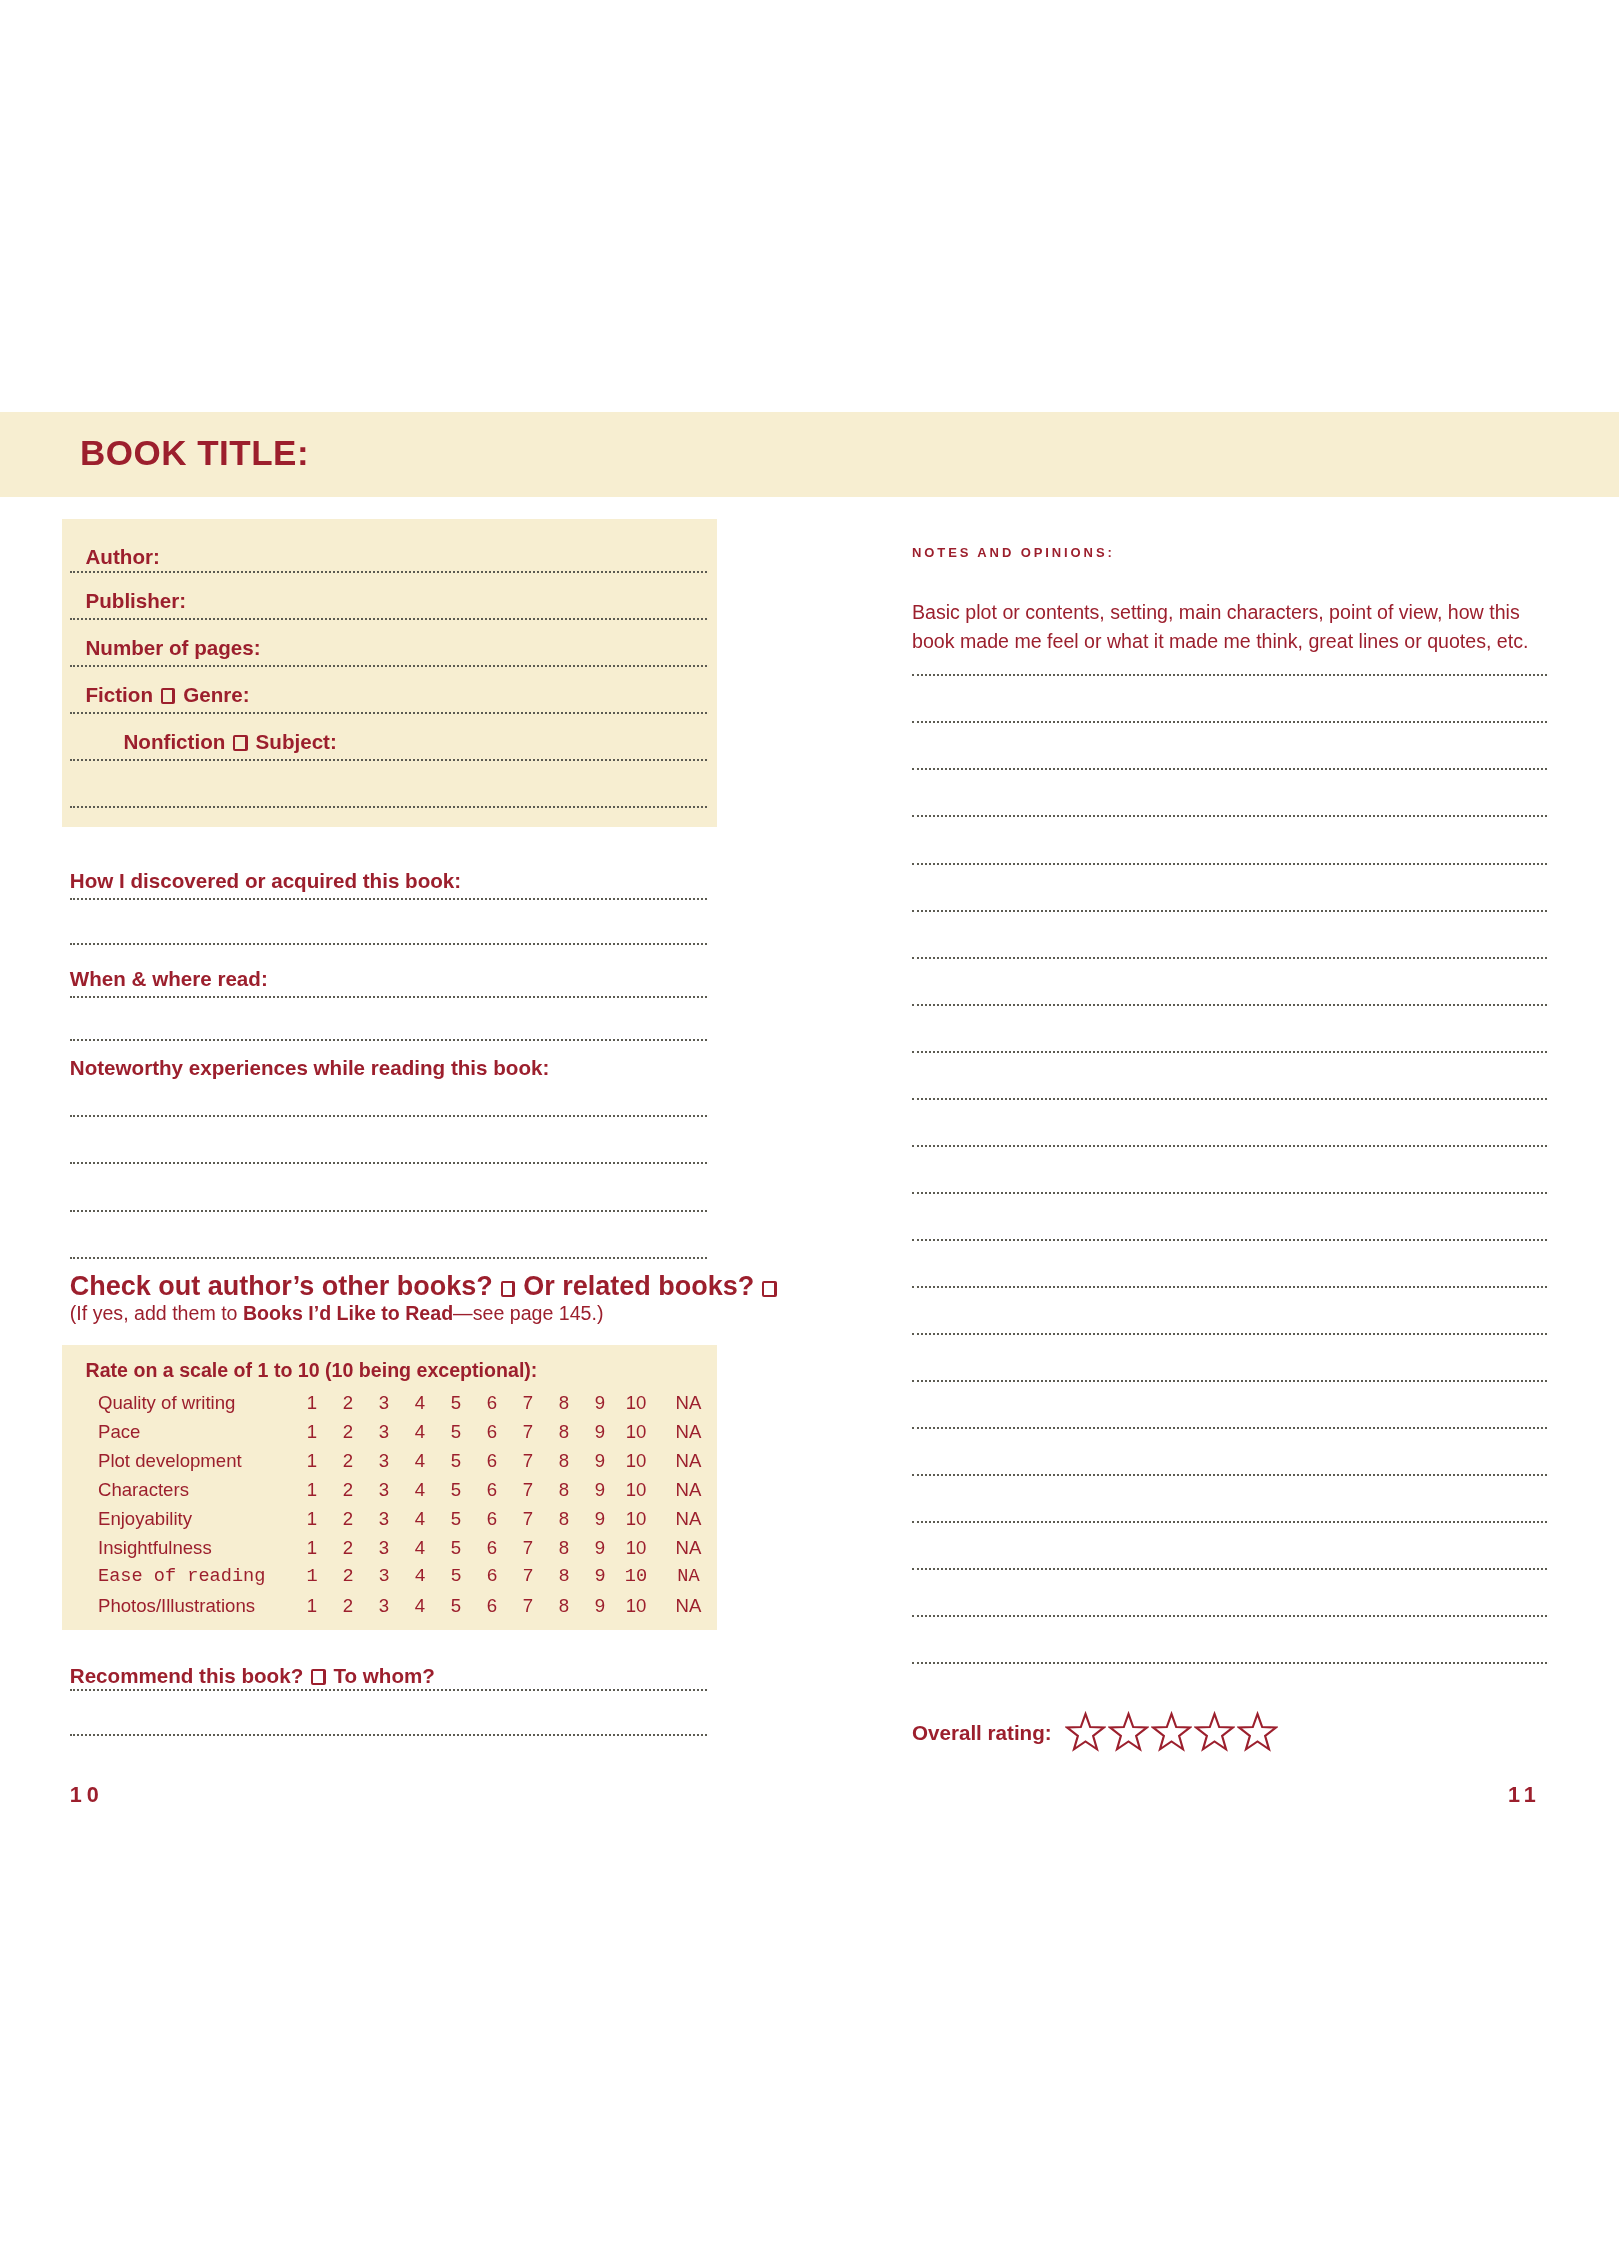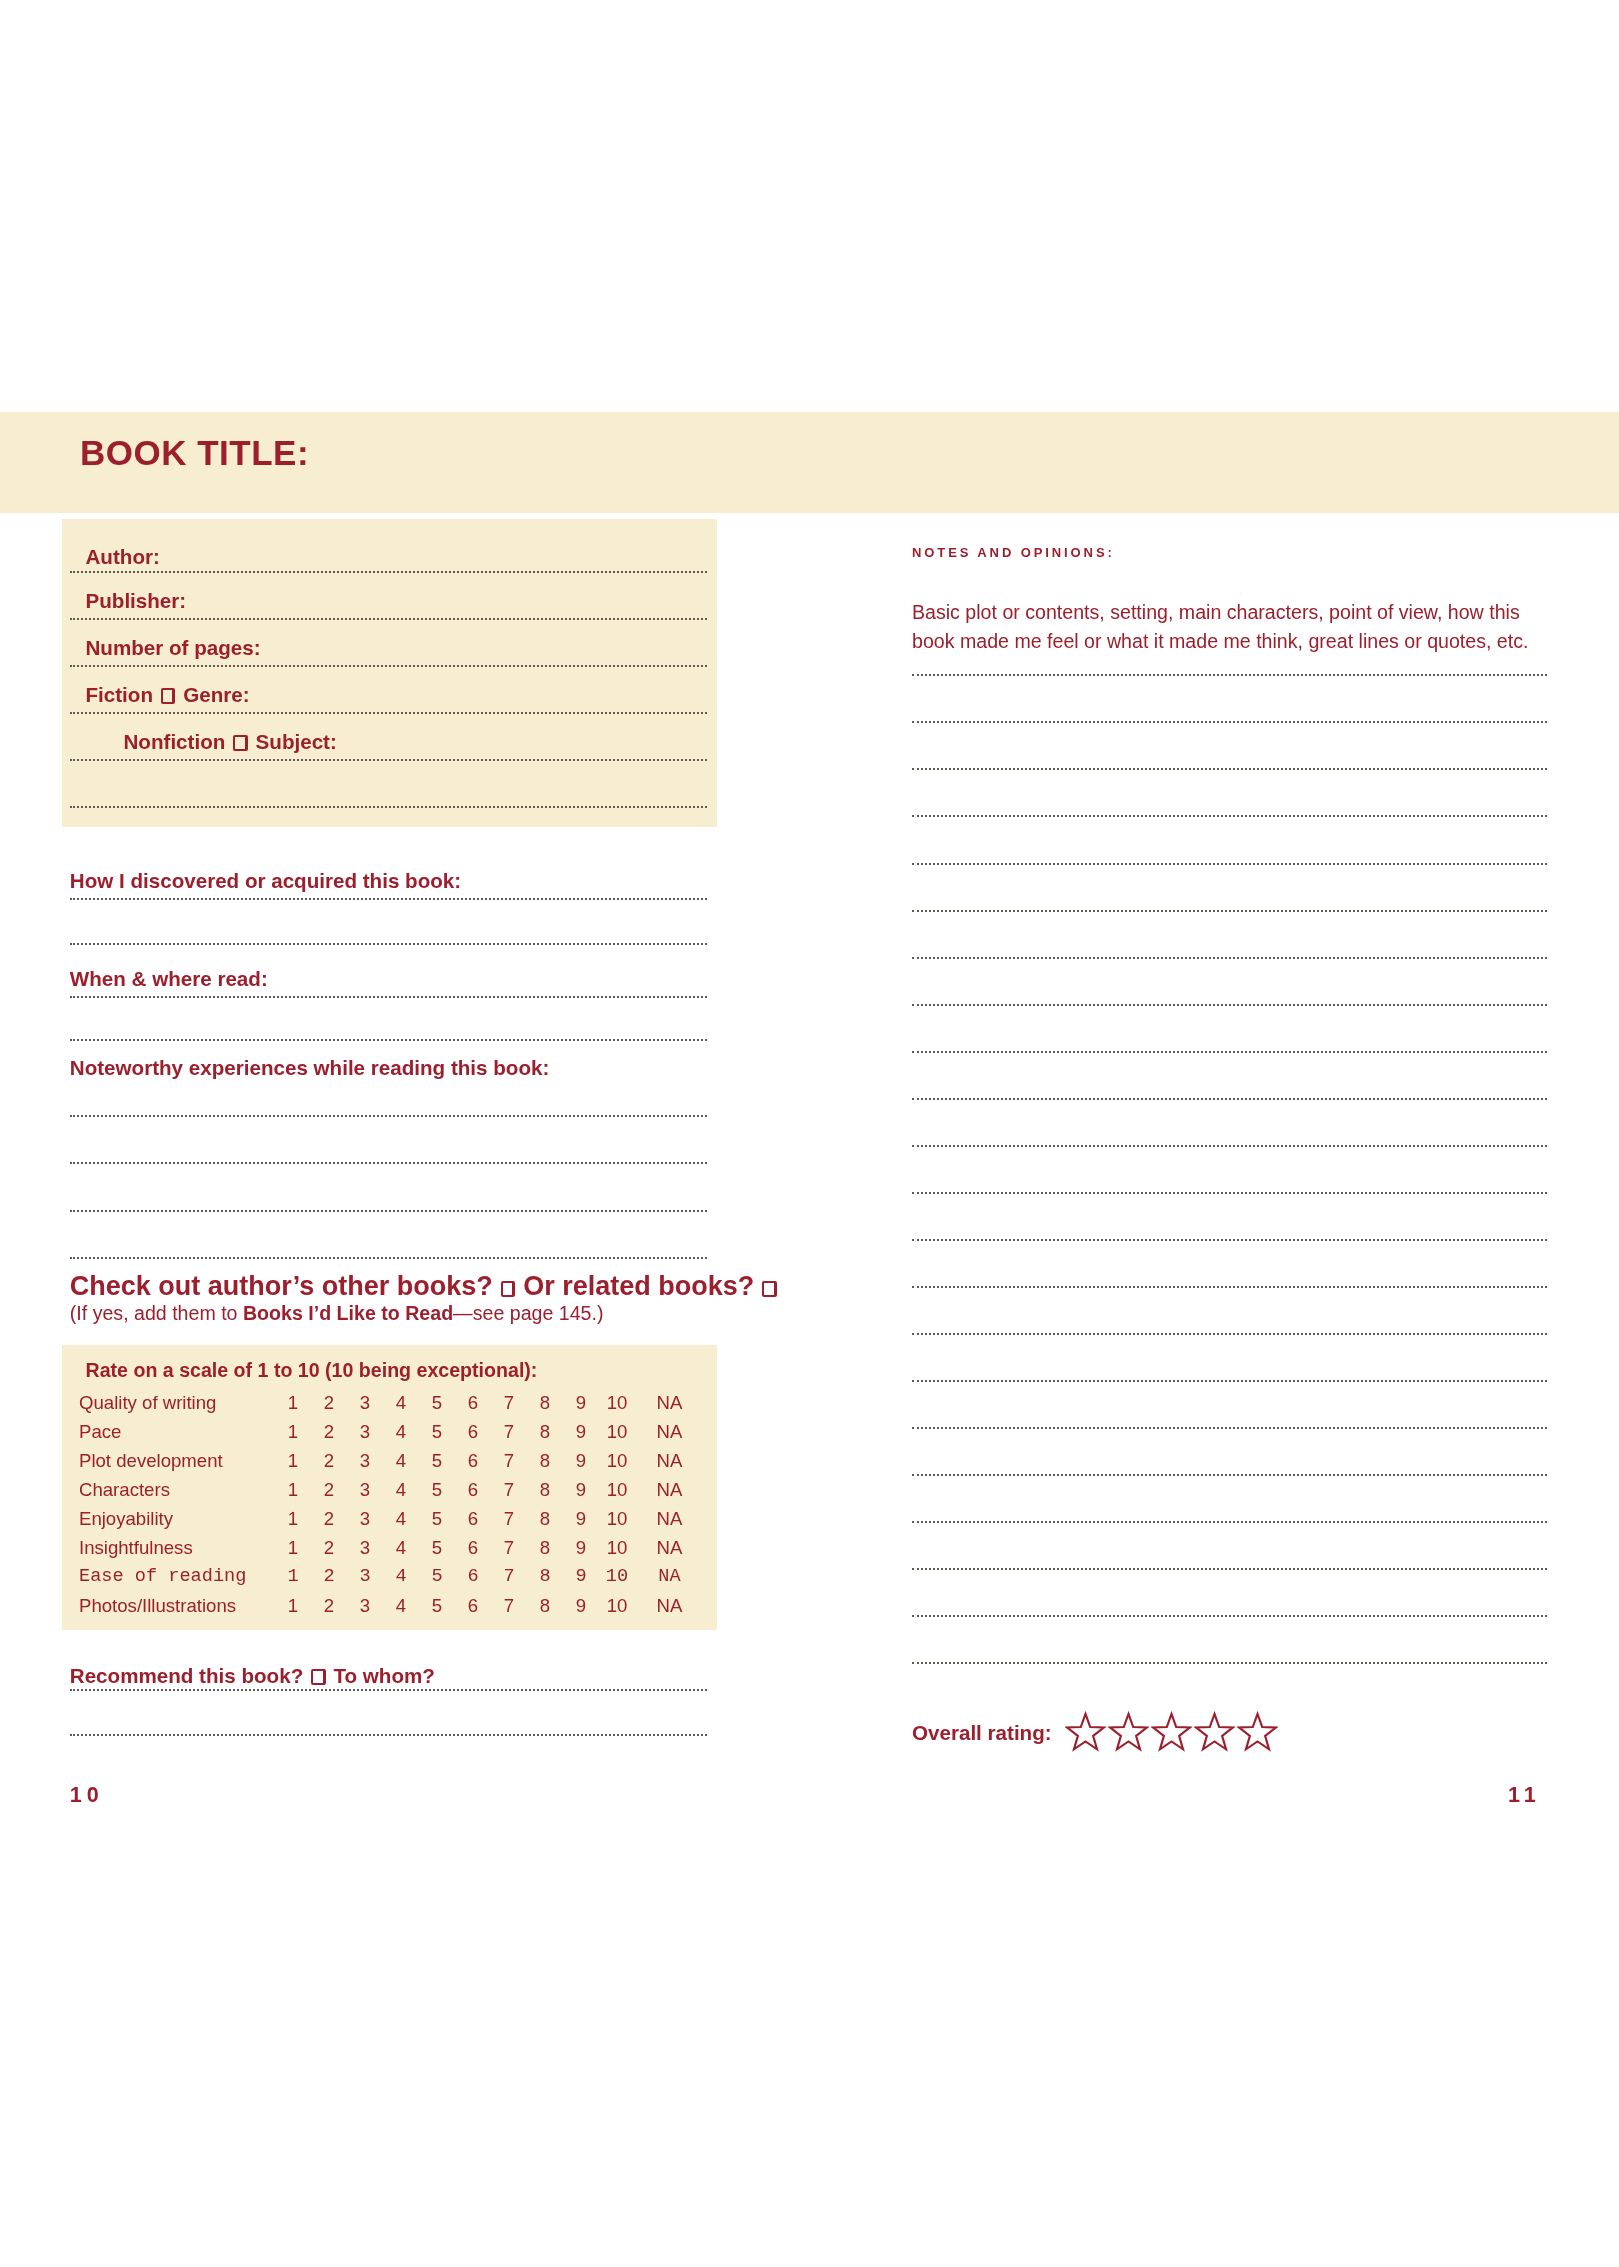--- a/index.html
+++ b/index.html
@@ -15,21 +15,21 @@
     background:var(--paper);
     font-family:"Liberation Sans", sans-serif;
     color:var(--maroon);
     position:relative;
     overflow:hidden;
   }
   .sheet{position:absolute;inset:0;}
 
   
   .title-band{
-    position:absolute;left:0;top:412px;width:100%;height:101px;
+    position:absolute;left:0;top:412px;width:100%;height:85px;
     background:var(--cream);
   }
   .book-title{
     position:absolute;left:80px;top:20.6px;margin:0;
     font-size:35px;font-weight:800;letter-spacing:0.5px;
     color:var(--maroon);
   }
 
   
   .left-col{position:absolute;left:62px;top:0;width:655px;height:100%;}
@@ -73,21 +73,21 @@
     position:absolute;left:0;top:1345px;width:655px;height:285px;
     background:var(--cream);
   }
   .rating-title{
     position:absolute;left:23.5px;top:13.7px;
     font-size:19.6px;font-weight:700;white-space:nowrap;text-align:right;
   }
   .rating-row{
     position:absolute;left:0;width:544px;height:25.5px;
     display:flex;align-items:baseline;
-    padding-left:17px;
+    padding-left:36px;
     font-size:18.6px;font-weight:400;line-height:25.5px;
   }
   .rating-row .rr-label{width:196px;flex:none;white-space:nowrap;}
   .rating-row .rr-cell{width:36px;flex:none;text-align:center;cursor:pointer;}
   .rating-row .rr-na{width:69px;flex:none;text-align:center;cursor:pointer;}
 
   
   .page-num{
     position:absolute;font-size:21.6px;font-weight:700;letter-spacing:4.9px;
     color:var(--maroon);

